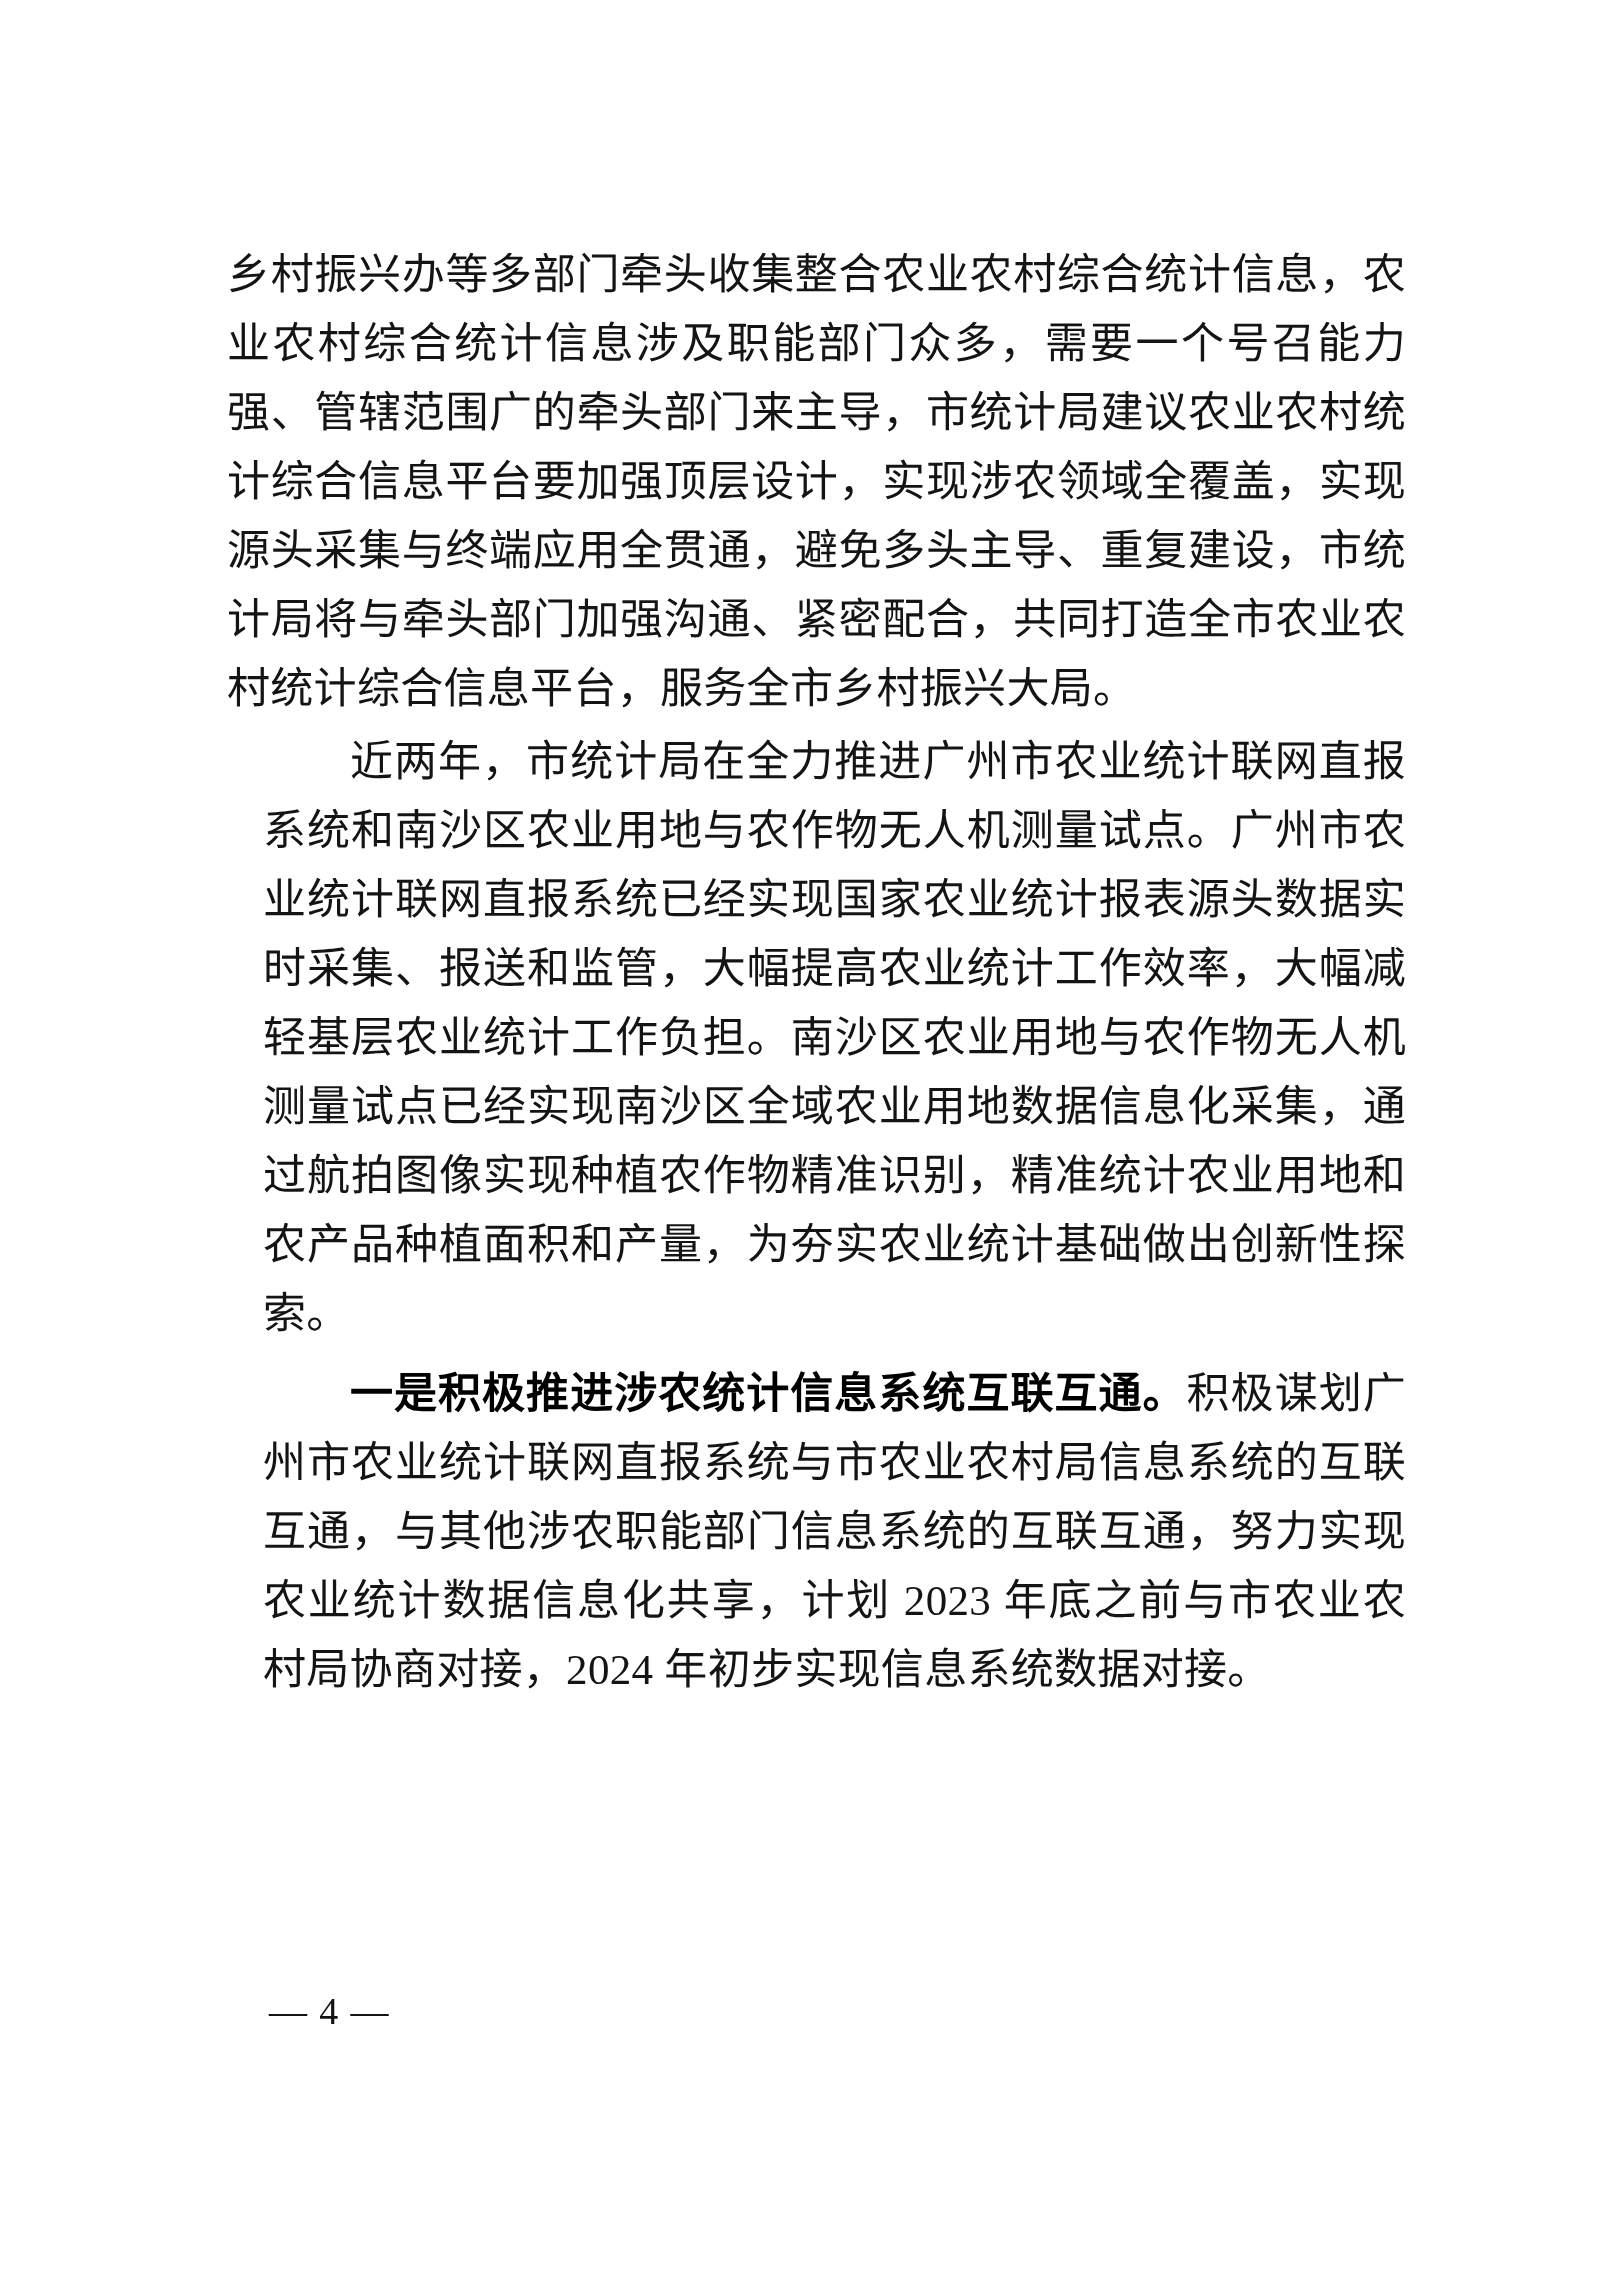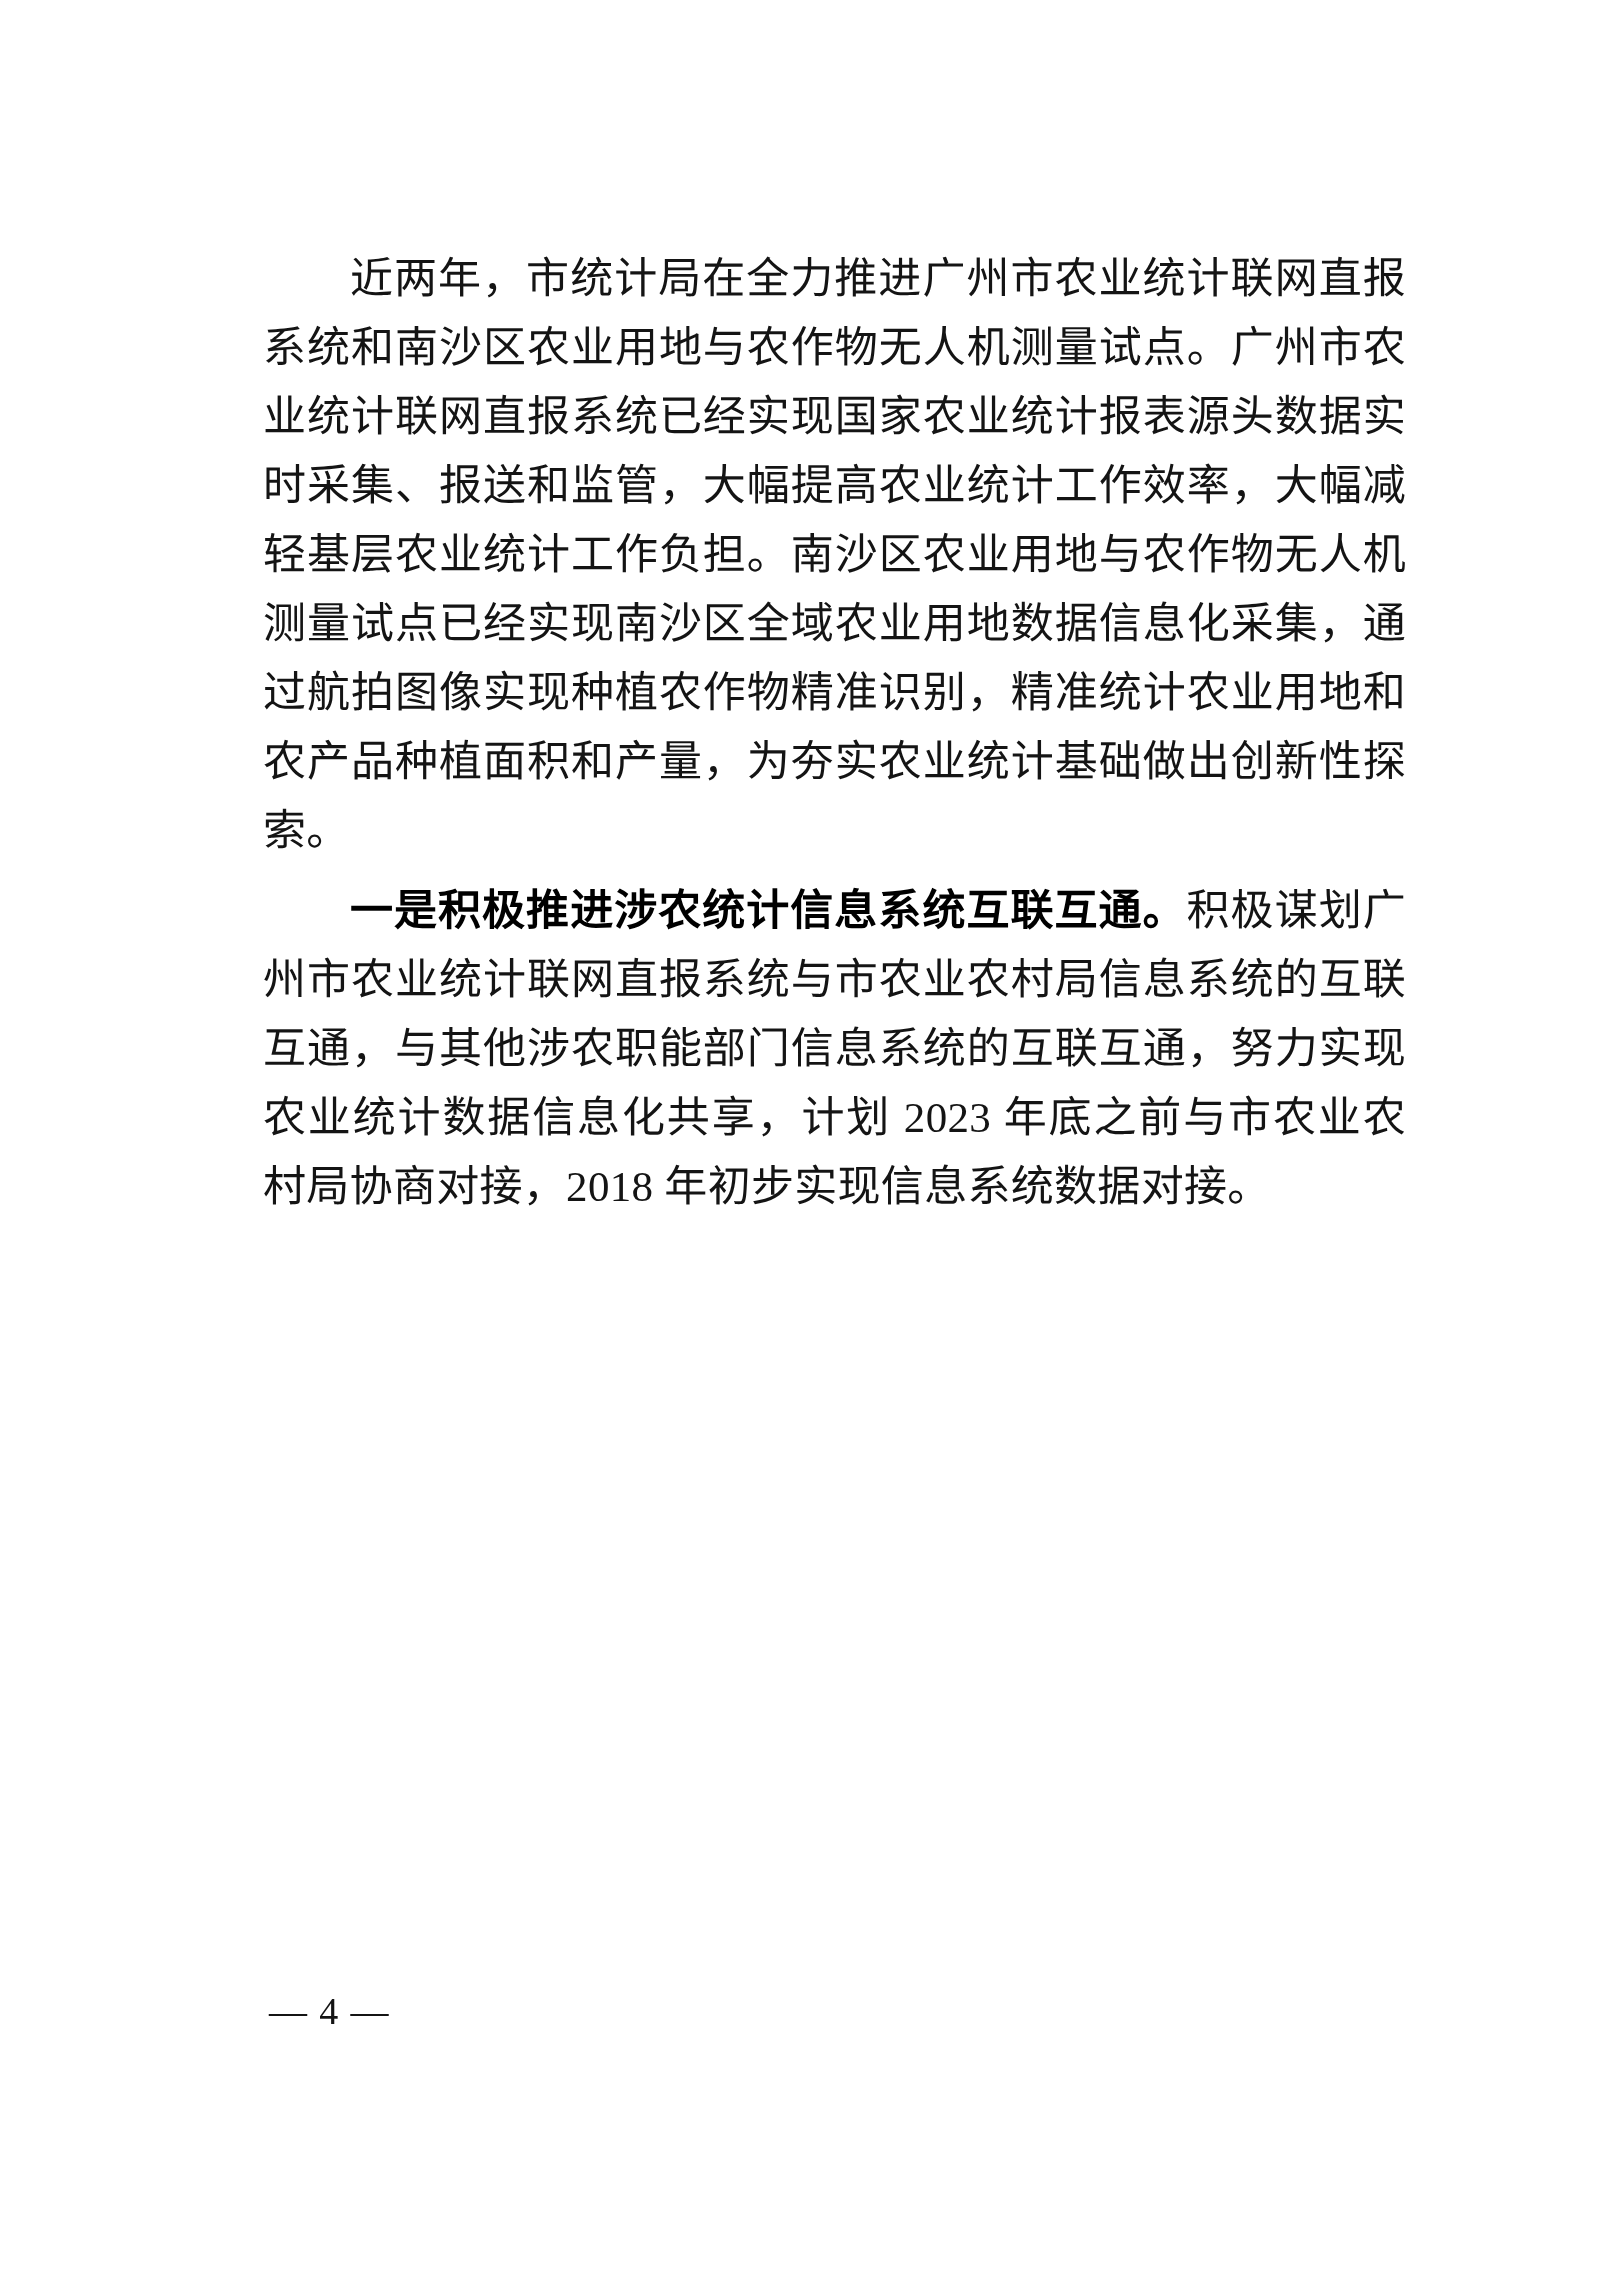--- a/index.html
+++ b/index.html
@@ -85,30 +85,31 @@
     white-space: pre;
   }
 </style>
 </head>
 <body>
 
 <div id="page">
 
   <div id="text-column">
 
+    <p class="para">乡村振兴办等多部门牵头收集整合农业农村综合统计信息，农业农村综合统计信息涉及职能部门众多，需要一个号召能力强、管辖范围广的牵头部门来主导，市统计局建议农业农村统计综合信息平台要加强顶层设计，实现涉农领域全覆盖，实现源头采集与终端应用全贯通，避免多头主导、重复建设，市统计局将与牵头部门加强沟通、紧密配合，共同打造全市农业农村统计综合信息平台，服务全市乡村振兴大局。</p>
 
     <div class="gap-sm"></div>
 
     <p class="para indent">近两年，市统计局在全力推进广州市农业统计联网直报系统和南沙区农业用地与农作物无人机测量试点。广州市农业统计联网直报系统已经实现国家农业统计报表源头数据实时采集、报送和监管，大幅提高农业统计工作效率，大幅减轻基层农业统计工作负担。南沙区农业用地与农作物无人机测量试点已经实现南沙区全域农业用地数据信息化采集，通过航拍图像实现种植农作物精准识别，精准统计农业用地和农产品种植面积和产量，为夯实农业统计基础做出创新性探索。</p>
 
     <div class="gap-md"></div>
 
 
     <div class="gap-sm"></div>
 
-    <p class="para indent"><span class="lead">一是积极推进涉农统计信息系统互联互通。</span><span>积极谋划广州市农业统计联网直报系统与市农业农村局信息系统的互联互通，与其他涉农职能部门信息系统的互联互通，努力实现农业统计数据信息化共享，计划 2023 年底之前与市农业农村局协商对接，2018 年初步实现信息系统数据对接。</span></p>
+    <p class="para indent"><span class="lead">一是积极推进涉农统计信息系统互联互通。</span><span>积极谋划广州市农业统计联网直报系统与市农业农村局信息系统的互联互通，与其他涉农职能部门信息系统的互联互通，努力实现农业统计数据信息化共享，计划 2023 年底之前与市农业农村局协商对接，2024 年初步实现信息系统数据对接。</span></p>
 
   </div>
 
   <div id="page-number">— 4 —</div>
 
 </div>
 
 
 </body></html>

